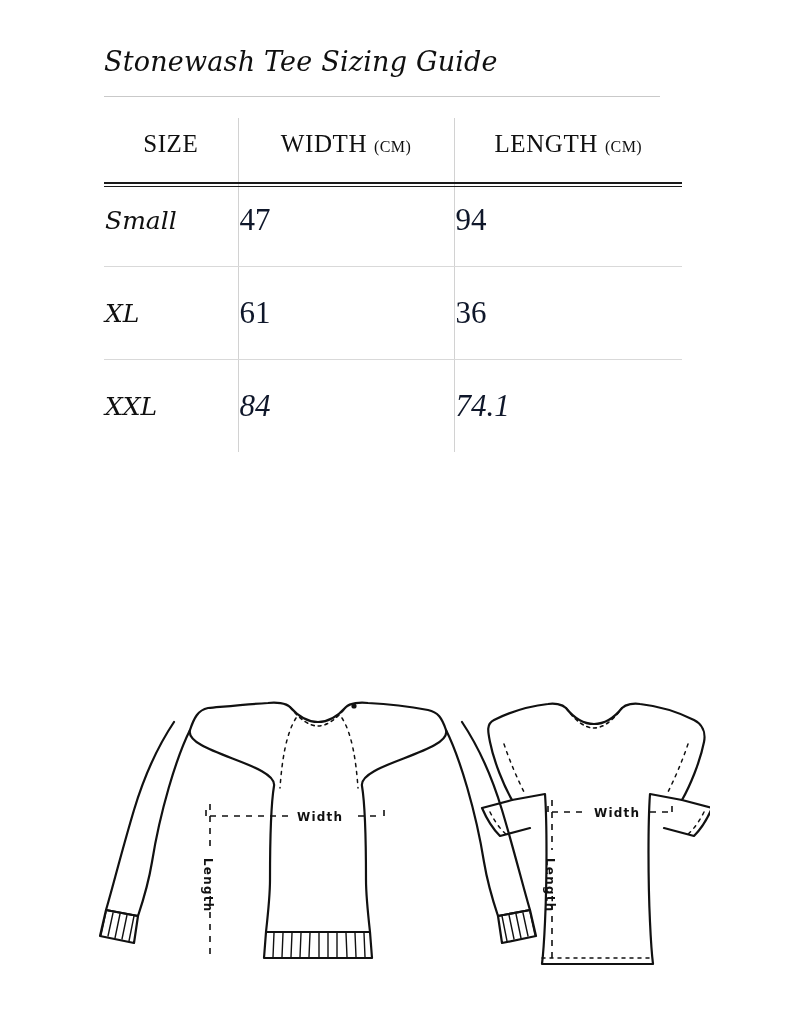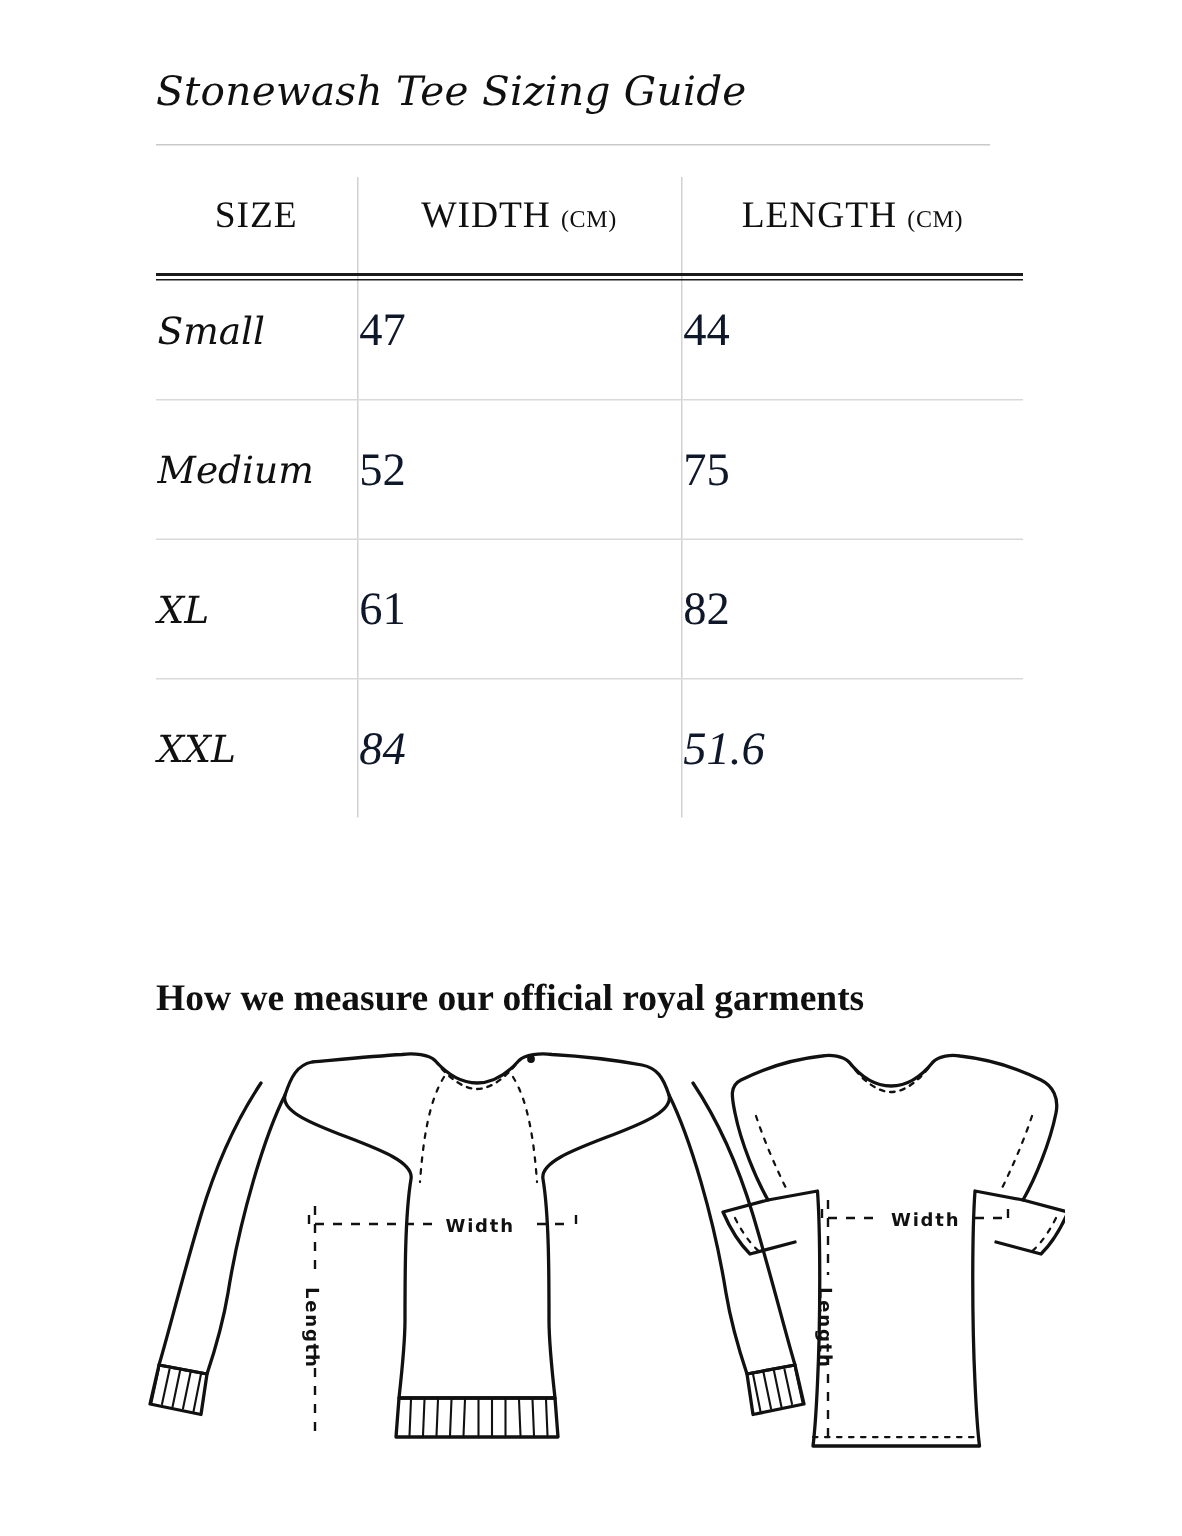--- a/index.html
+++ b/index.html
@@ -162,47 +162,41 @@
         <tr class="head-row">
           <th class="size-h">SIZE</th>
           <th class="width-h"><span>WIDTH</span> <span class="unit">(CM)</span></th>
           <th><span>LENGTH</span> <span class="unit">(CM)</span></th>
         </tr>
       </thead>
       <tbody>
         <tr>
           <td class="size">Small</td>
           <td class="num wnum">47</td>
-          <td class="num">44</td>
-        </tr>
-        <tr>
-          <td class="size">Medium</td>
-          <td class="num wnum">52</td>
-          <td class="num">75</td>
+          <td class="num">94</td>
         </tr>
         <tr>
           <td class="size">XL</td>
           <td class="num wnum">61</td>
-          <td class="num">82</td>
+          <td class="num">36</td>
         </tr>
         <tr>
           <td class="size">XXL</td>
           <td class="num wnum">84</td>
-          <td class="num">51.6</td>
+          <td class="num">74.1</td>
         </tr>
       </tbody>
     </table>
   </div>
 
   <div class="double-rule" style="top:182px;">
     <div class="r1"></div>
     <div class="r2"></div>
   </div>
 
-  <div class="measure-heading">How we measure our official royal garments</div>
 
   <div class="illus">
     <svg width="620" height="300" viewBox="0 0 620 300" xmlns="http://www.w3.org/2000/svg">
       <g fill="none" stroke="#111111" stroke-width="2.2" stroke-linejoin="round" stroke-linecap="round">
 
         <path d="M118,8 C140,6 160,4 178,3 C186,2 196,3 200,7
                  C208,16 218,22 228,22 C238,22 248,16 256,7
                  C260,3 270,2 278,3 C296,4 316,6 338,10
                  C348,12 352,18 356,30 C362,52 268,64 272,86
                  C276,110 276,150 276,180

